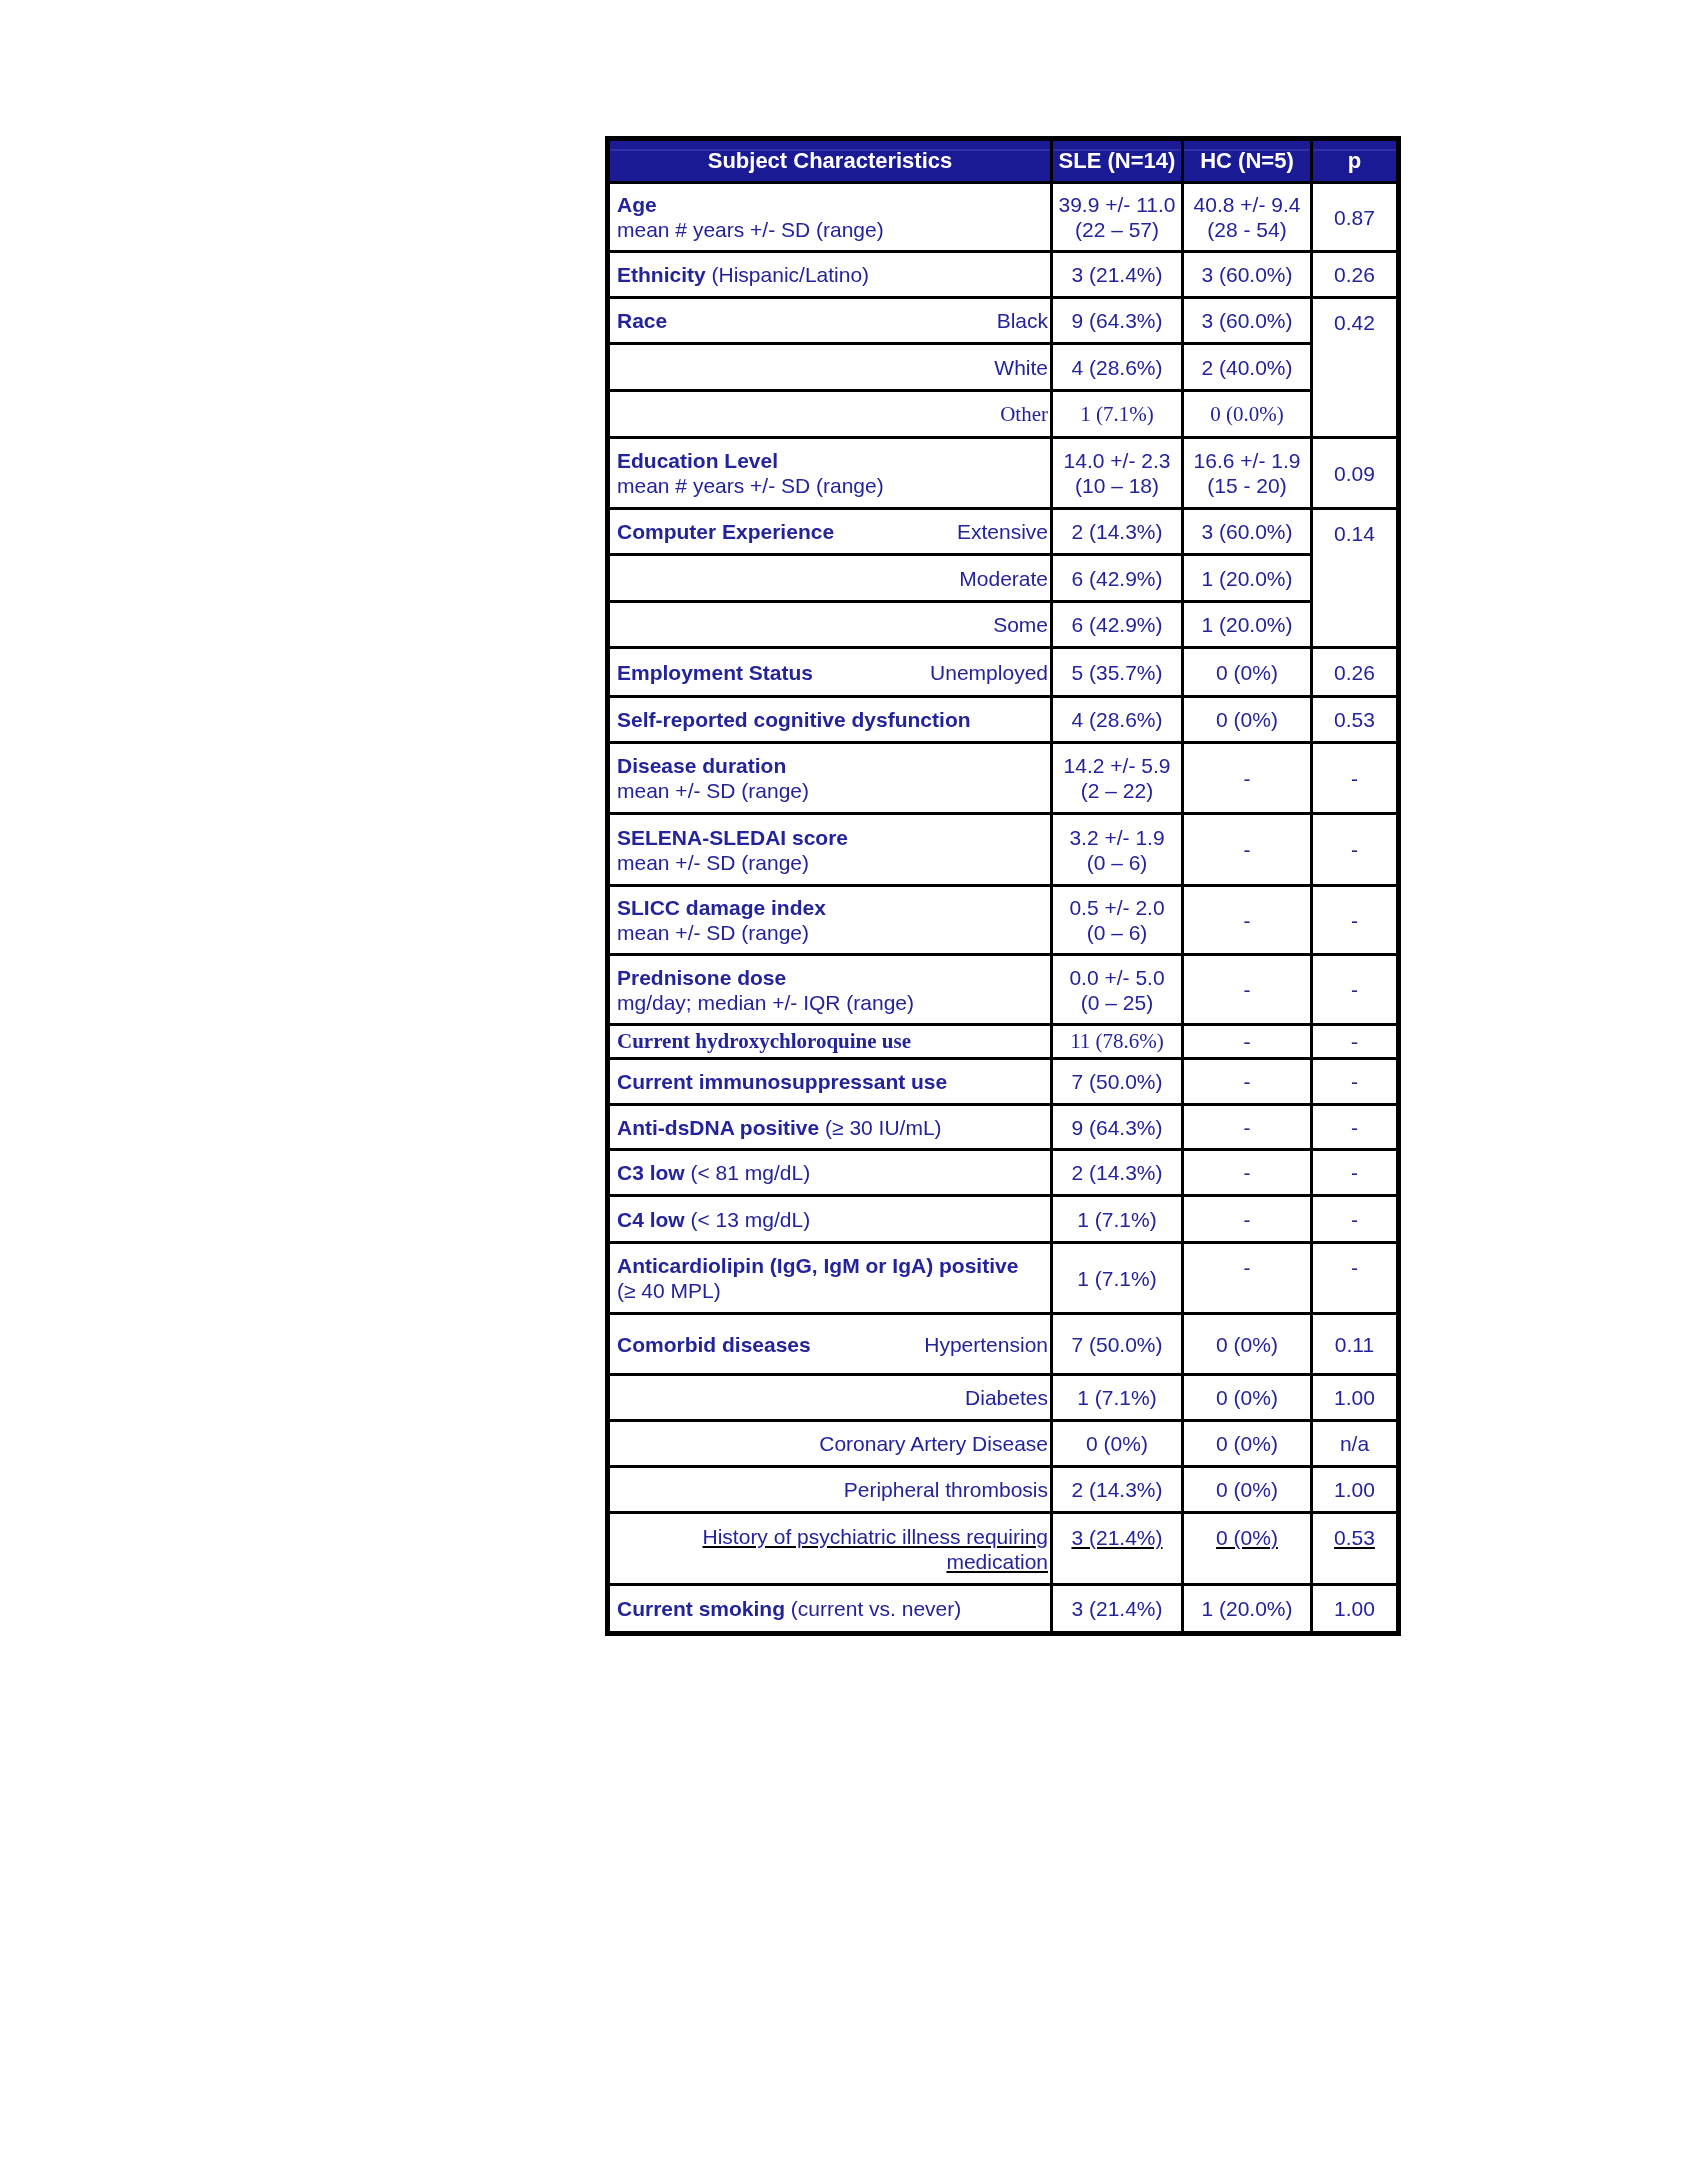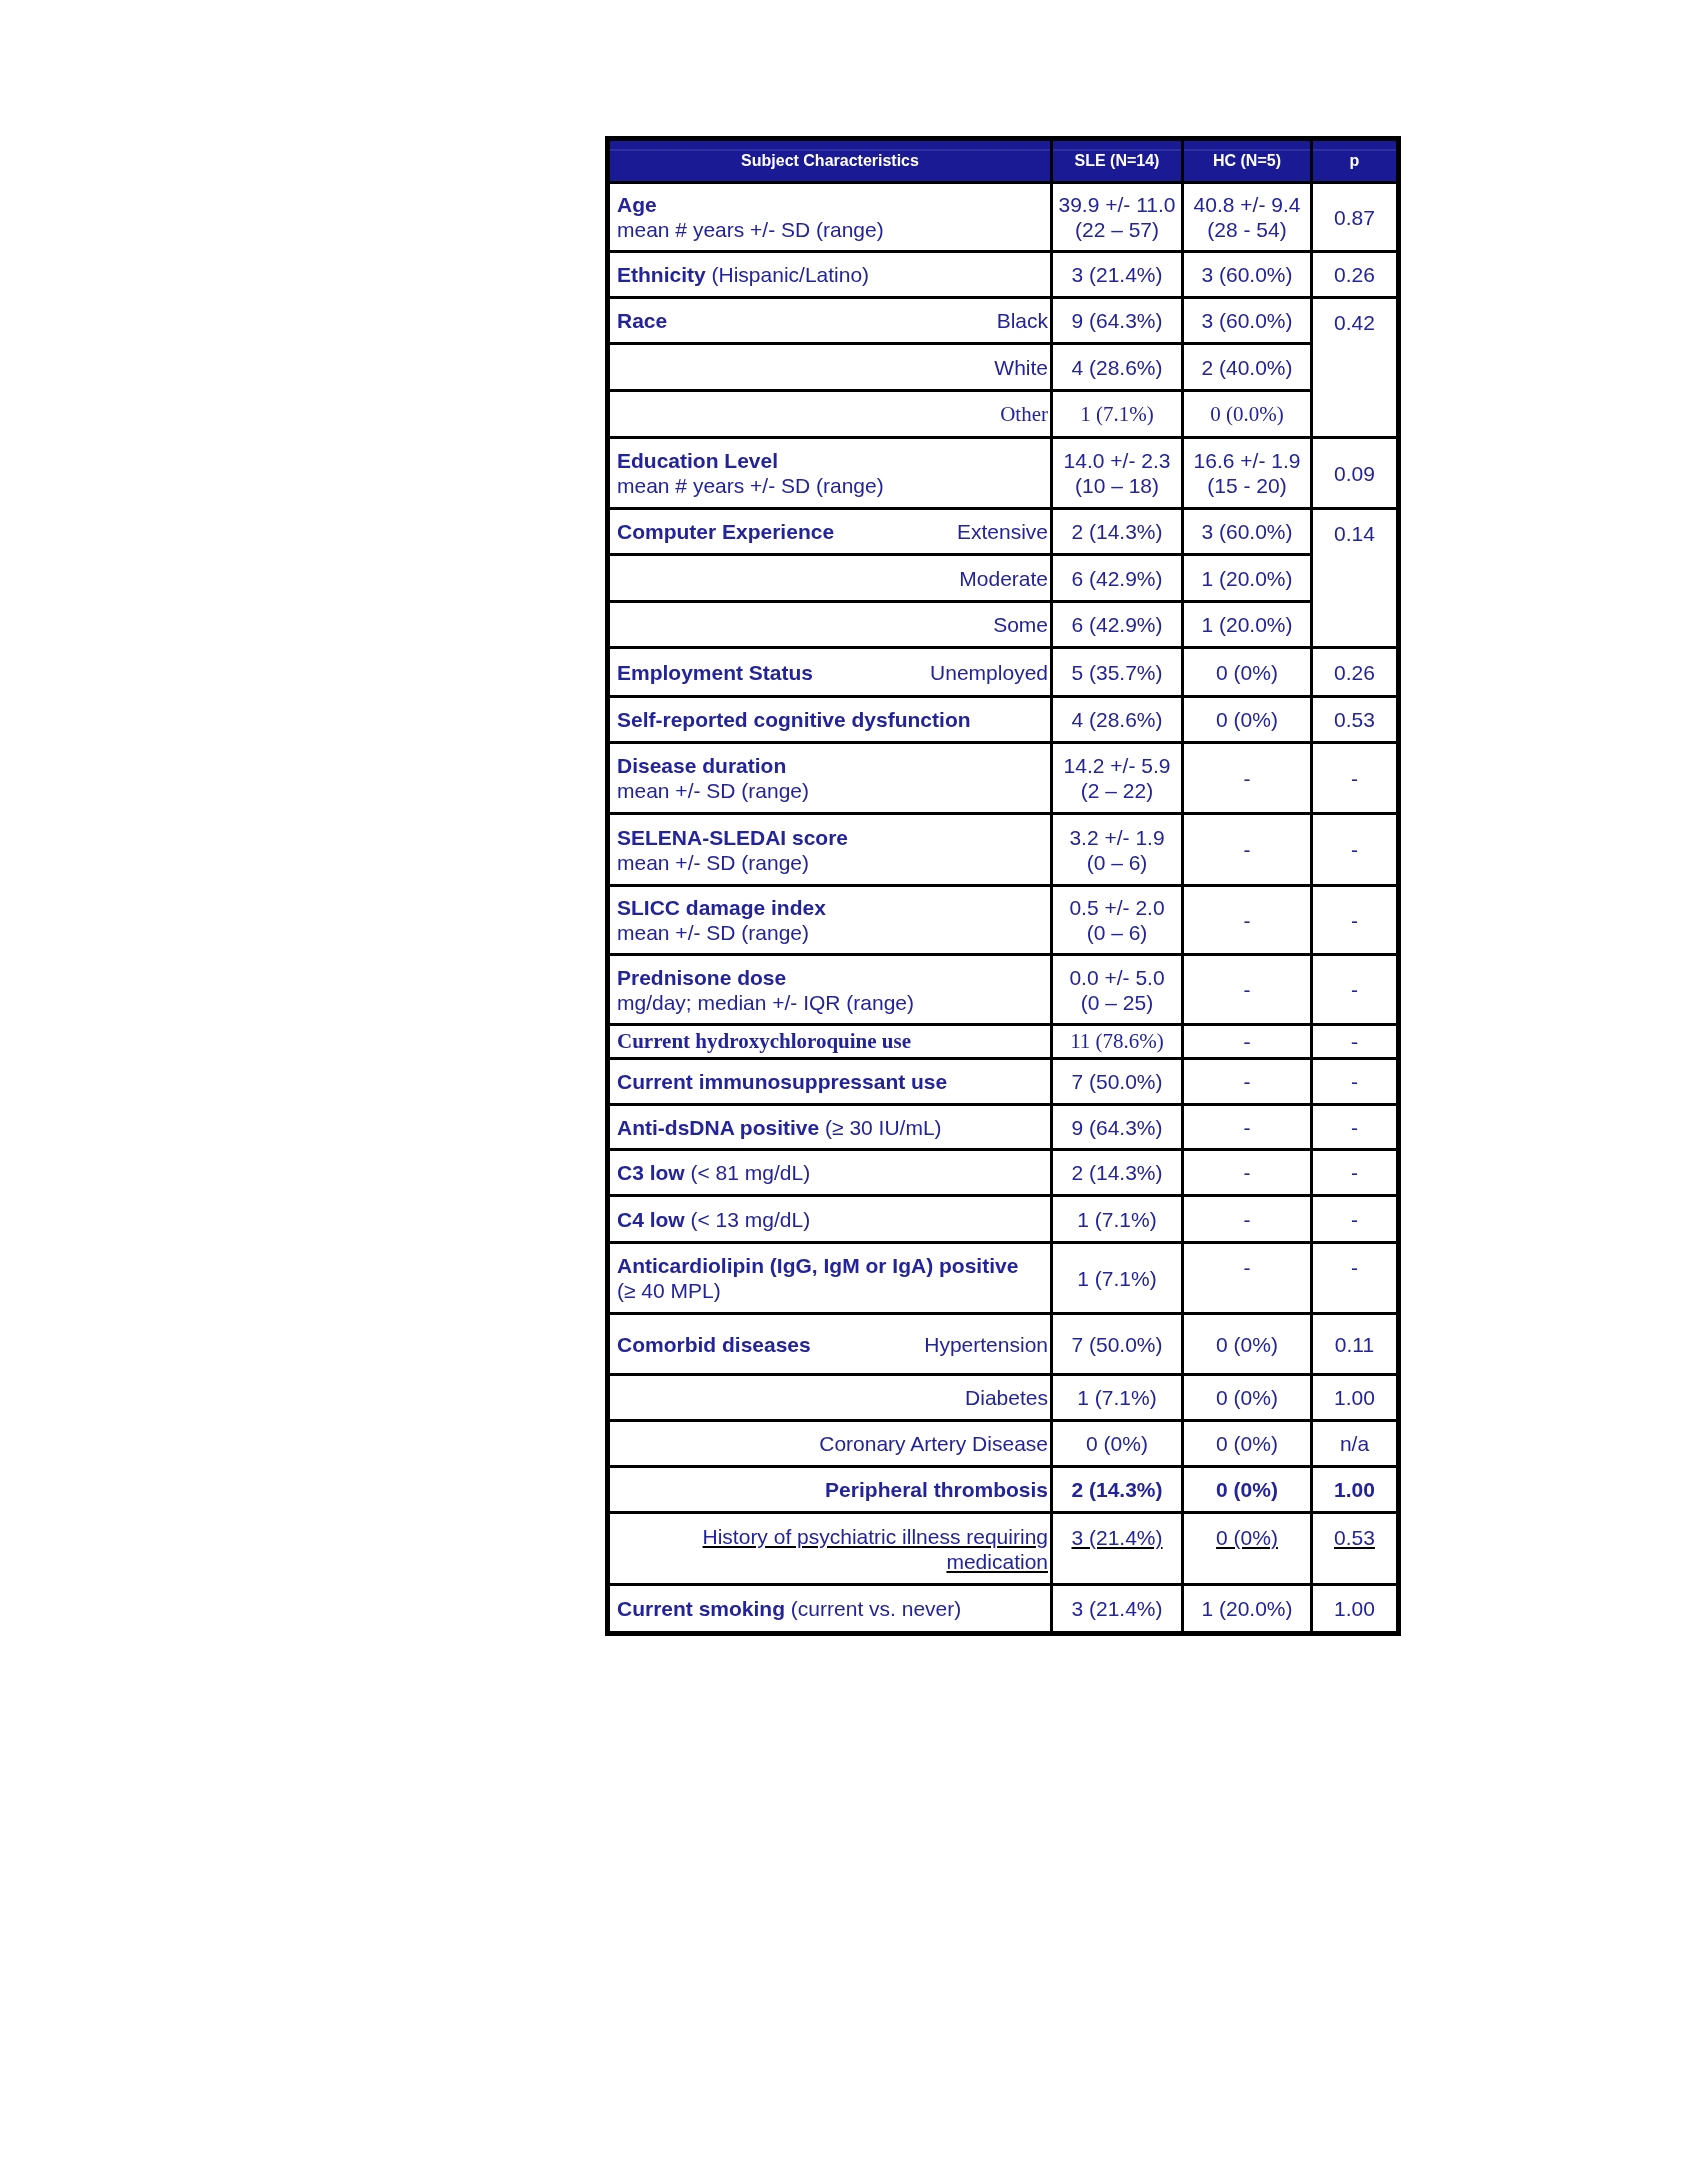--- a/index.html
+++ b/index.html
@@ -22,21 +22,21 @@
   .char-table col.c3{width:129px;}
   .char-table col.c4{width:87px;}
   .char-table th, .char-table td{
     border:3px solid #000000;
     padding:0;
     overflow:hidden;
   }
   .char-table th{
     background:linear-gradient(180deg,#1a1a94 0px,#1a1a94 8px,#4646b6 8px,#4646b6 9px,#1a1a94 9px);
     color:#ffffff;
-    font-size:16px;
+    font-size:22px;
     font-weight:bold;
     text-align:center;
     vertical-align:middle;
   }
   .char-table td{
     color:#23239b;
     font-size:21px;
     line-height:25px;
     vertical-align:middle;
     background:#ffffff;
@@ -477,21 +477,21 @@
           <td class="c-val">
             <div>0 (0%)</div>
           </td>
           <td class="c-val">
             <div>0 (0%)</div>
           </td>
           <td class="c-val c-p">
             <div>n/a</div>
           </td>
         </tr>
-        <tr style="height: 46px; font-weight: bold;">
+        <tr style="height: 46px;">
           <td class="c-label">
             <div class="lab">
               <div class="lab-left"></div>
               <div class="lab-right">
                 <div>Peripheral thrombosis</div>
               </div>
             </div>
           </td>
           <td class="c-val">
             <div>2 (14.3%)</div>

